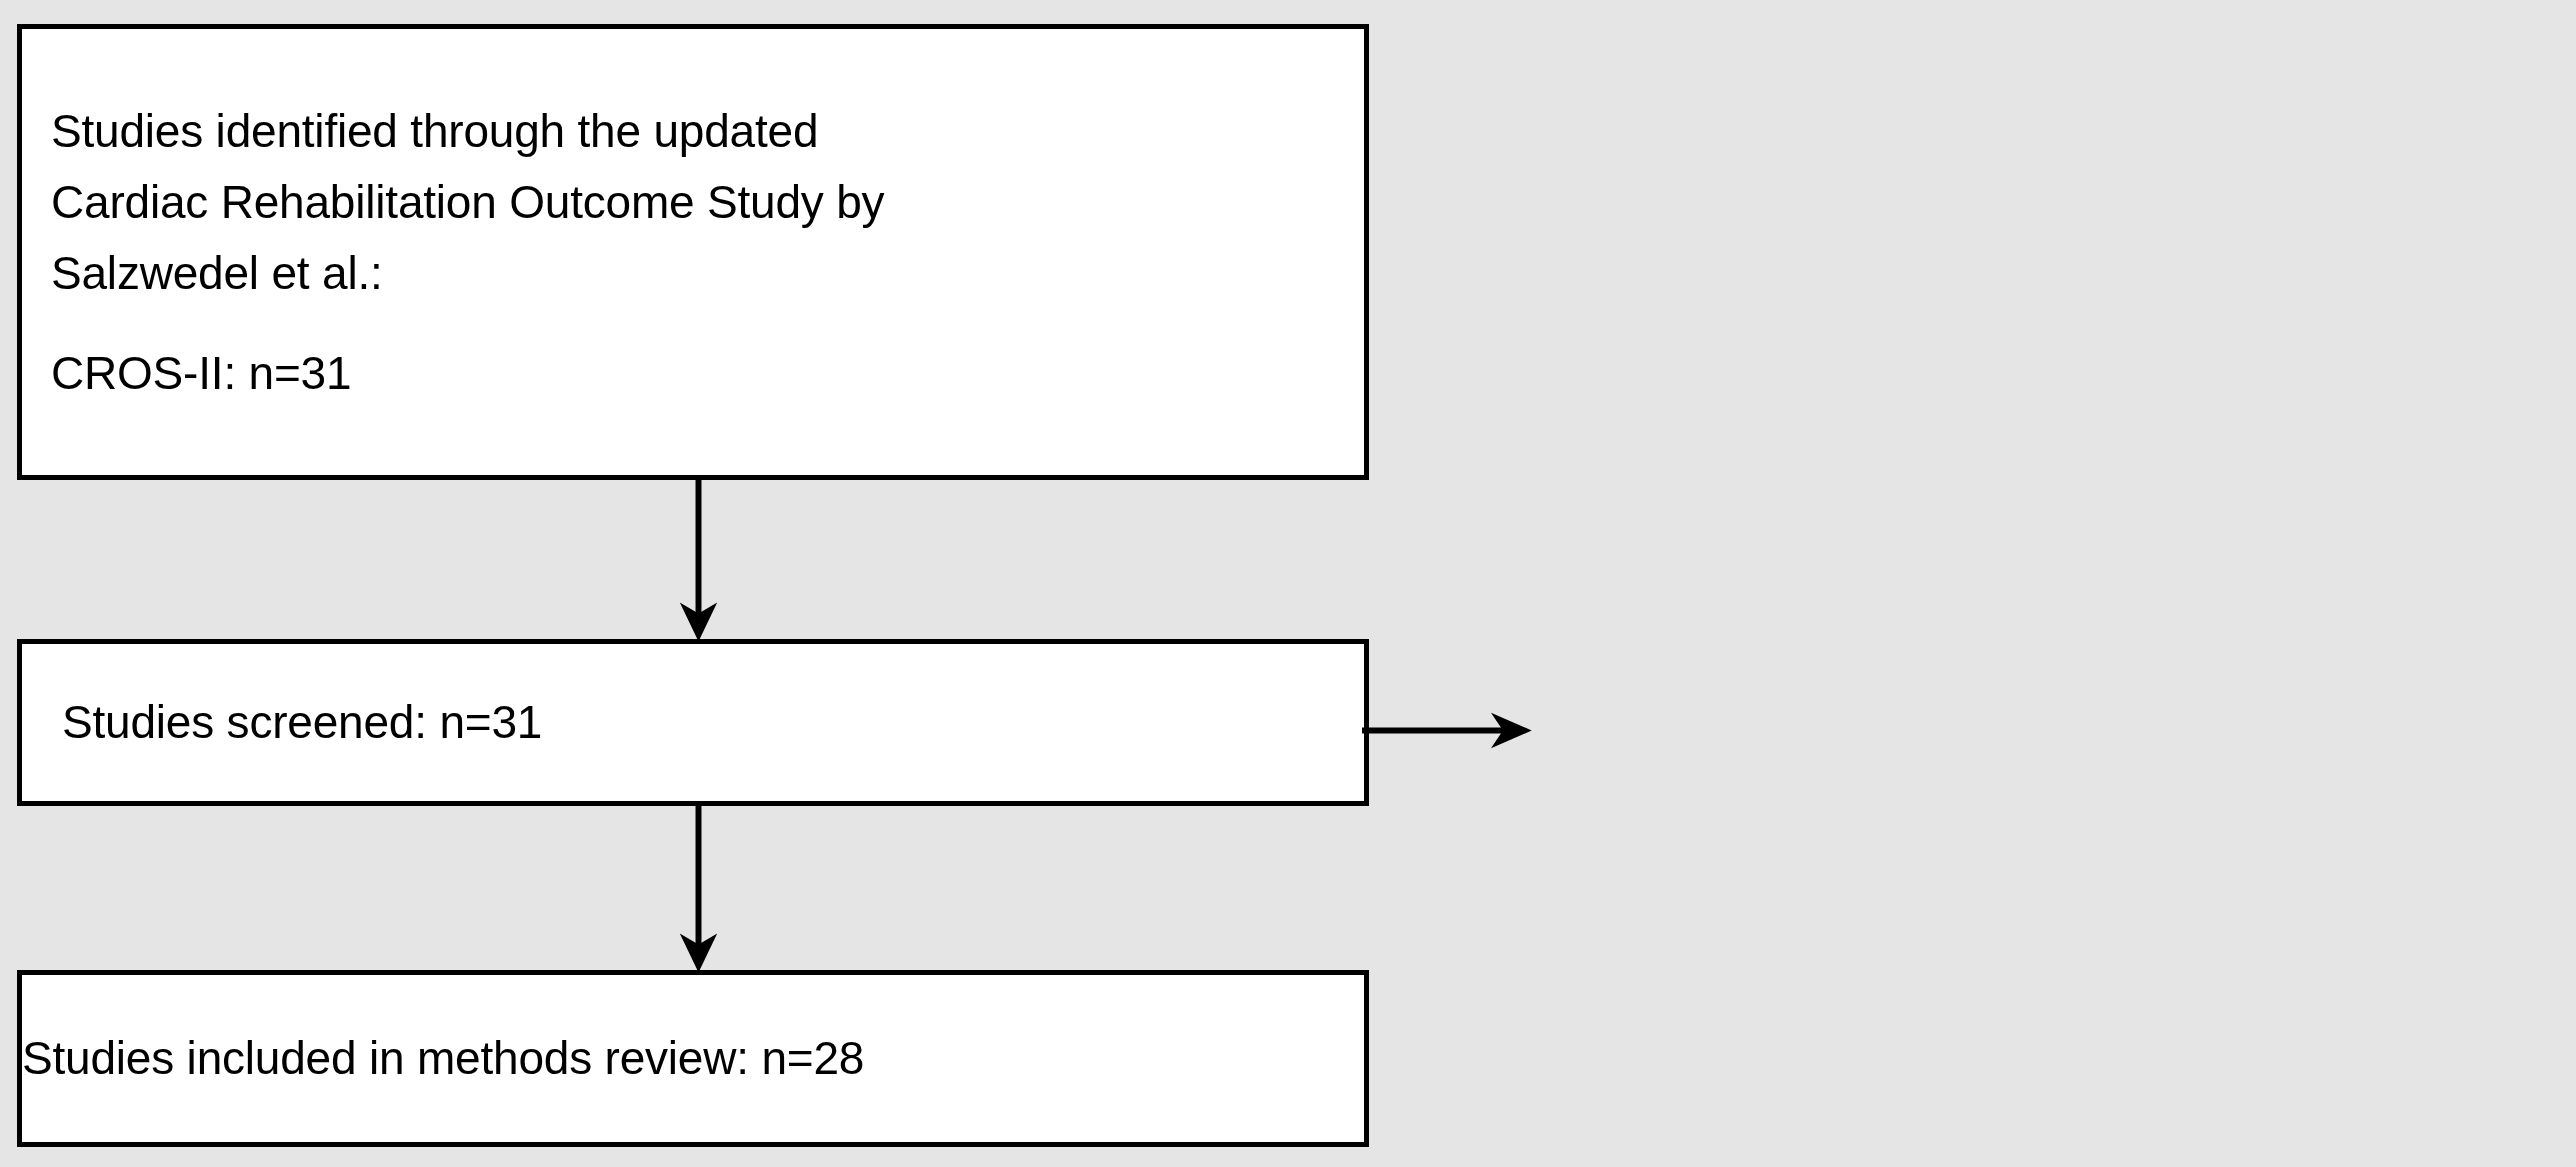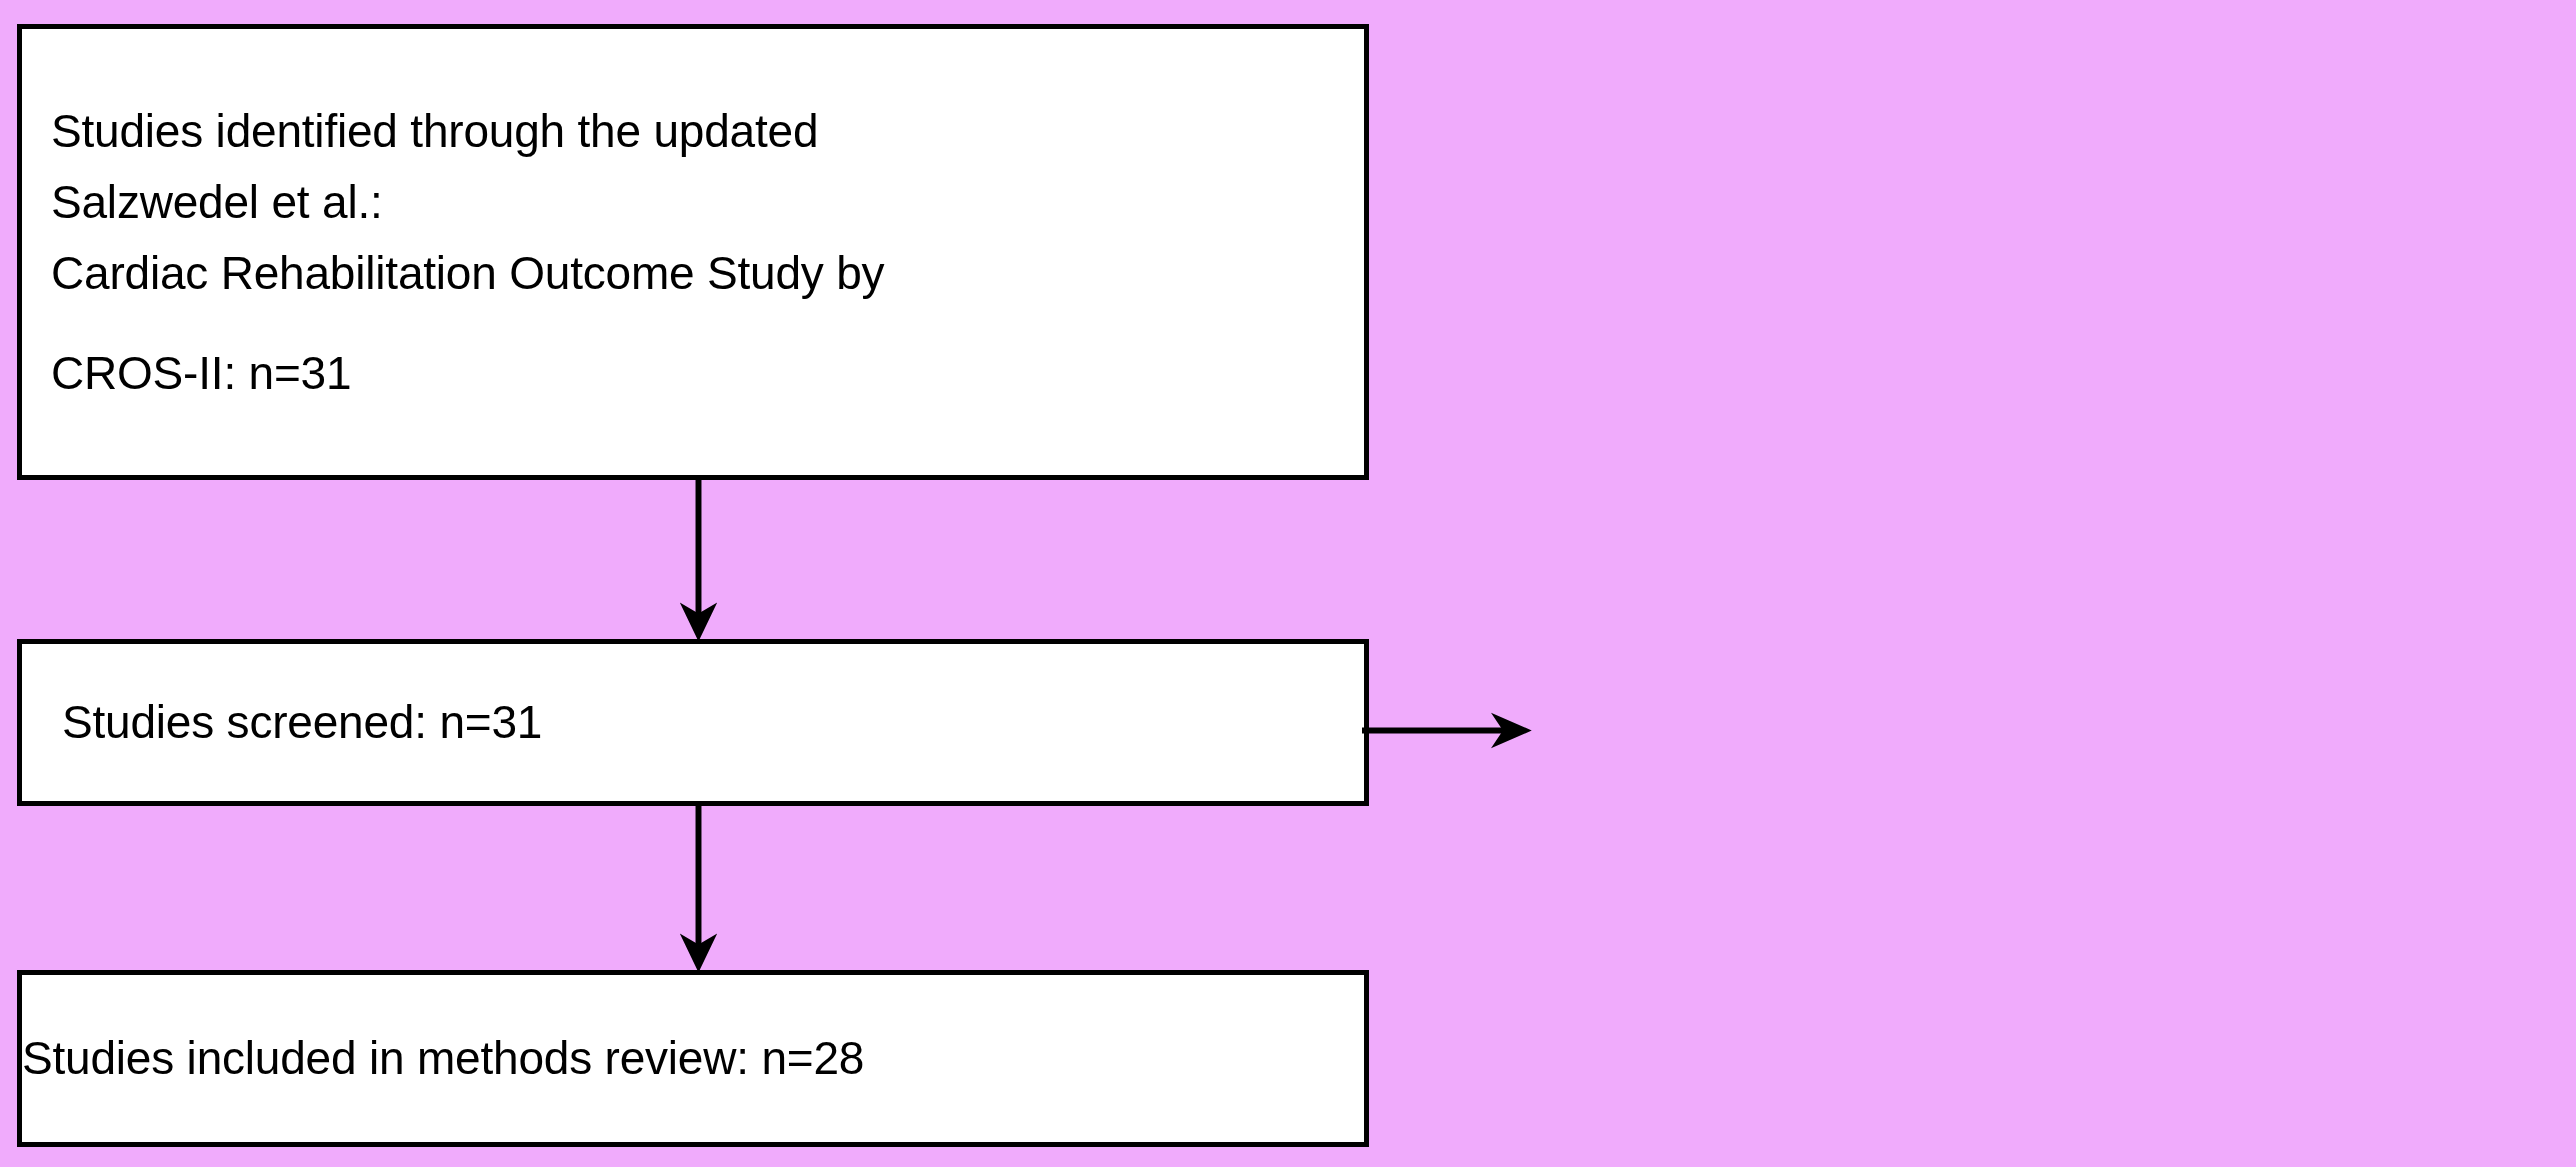--- a/index.html
+++ b/index.html
@@ -5,21 +5,21 @@
 <style>
   html, body {
     margin: 0;
     padding: 0;
     background: #ffffff;
   }
   #canvas {
     position: relative;
     width: 2576px;
     height: 1168px;
-    background: #f0abfc;
+    background: #e5e5e5;
     font-family: "Liberation Sans", sans-serif;
     overflow: hidden;
   }
   .node {
     position: absolute;
     box-sizing: border-box;
     background: #ffffff;
     border: 5.1px solid #000000;
     display: flex;
     flex-direction: column;
@@ -105,22 +105,22 @@
   }
 </style>
 </head>
 <body>
 
 <div id="canvas">
 
   <div class="node" id="node-identified">
     <div class="node-lines">
       <span class="node-line">Studies identified through the updated</span>
+      <span class="node-line">Cardiac Rehabilitation Outcome Study by</span>
       <span class="node-line">Salzwedel et al.:</span>
-      <span class="node-line">Cardiac Rehabilitation Outcome Study by</span>
       <span class="node-line gap-before">CROS-II: n=31</span>
     </div>
   </div>
 
   <svg class="connector" id="arrow-identified-to-screened" viewBox="0 0 60 200" preserveAspectRatio="none">
     <line class="stem" x1="30" y1="0" x2="30" y2="178"></line>
     <path class="head" d="M 30 196 L 8 150 L 30 163 L 52 150 Z"></path>
   </svg>
 
   <div class="node" id="node-screened">

